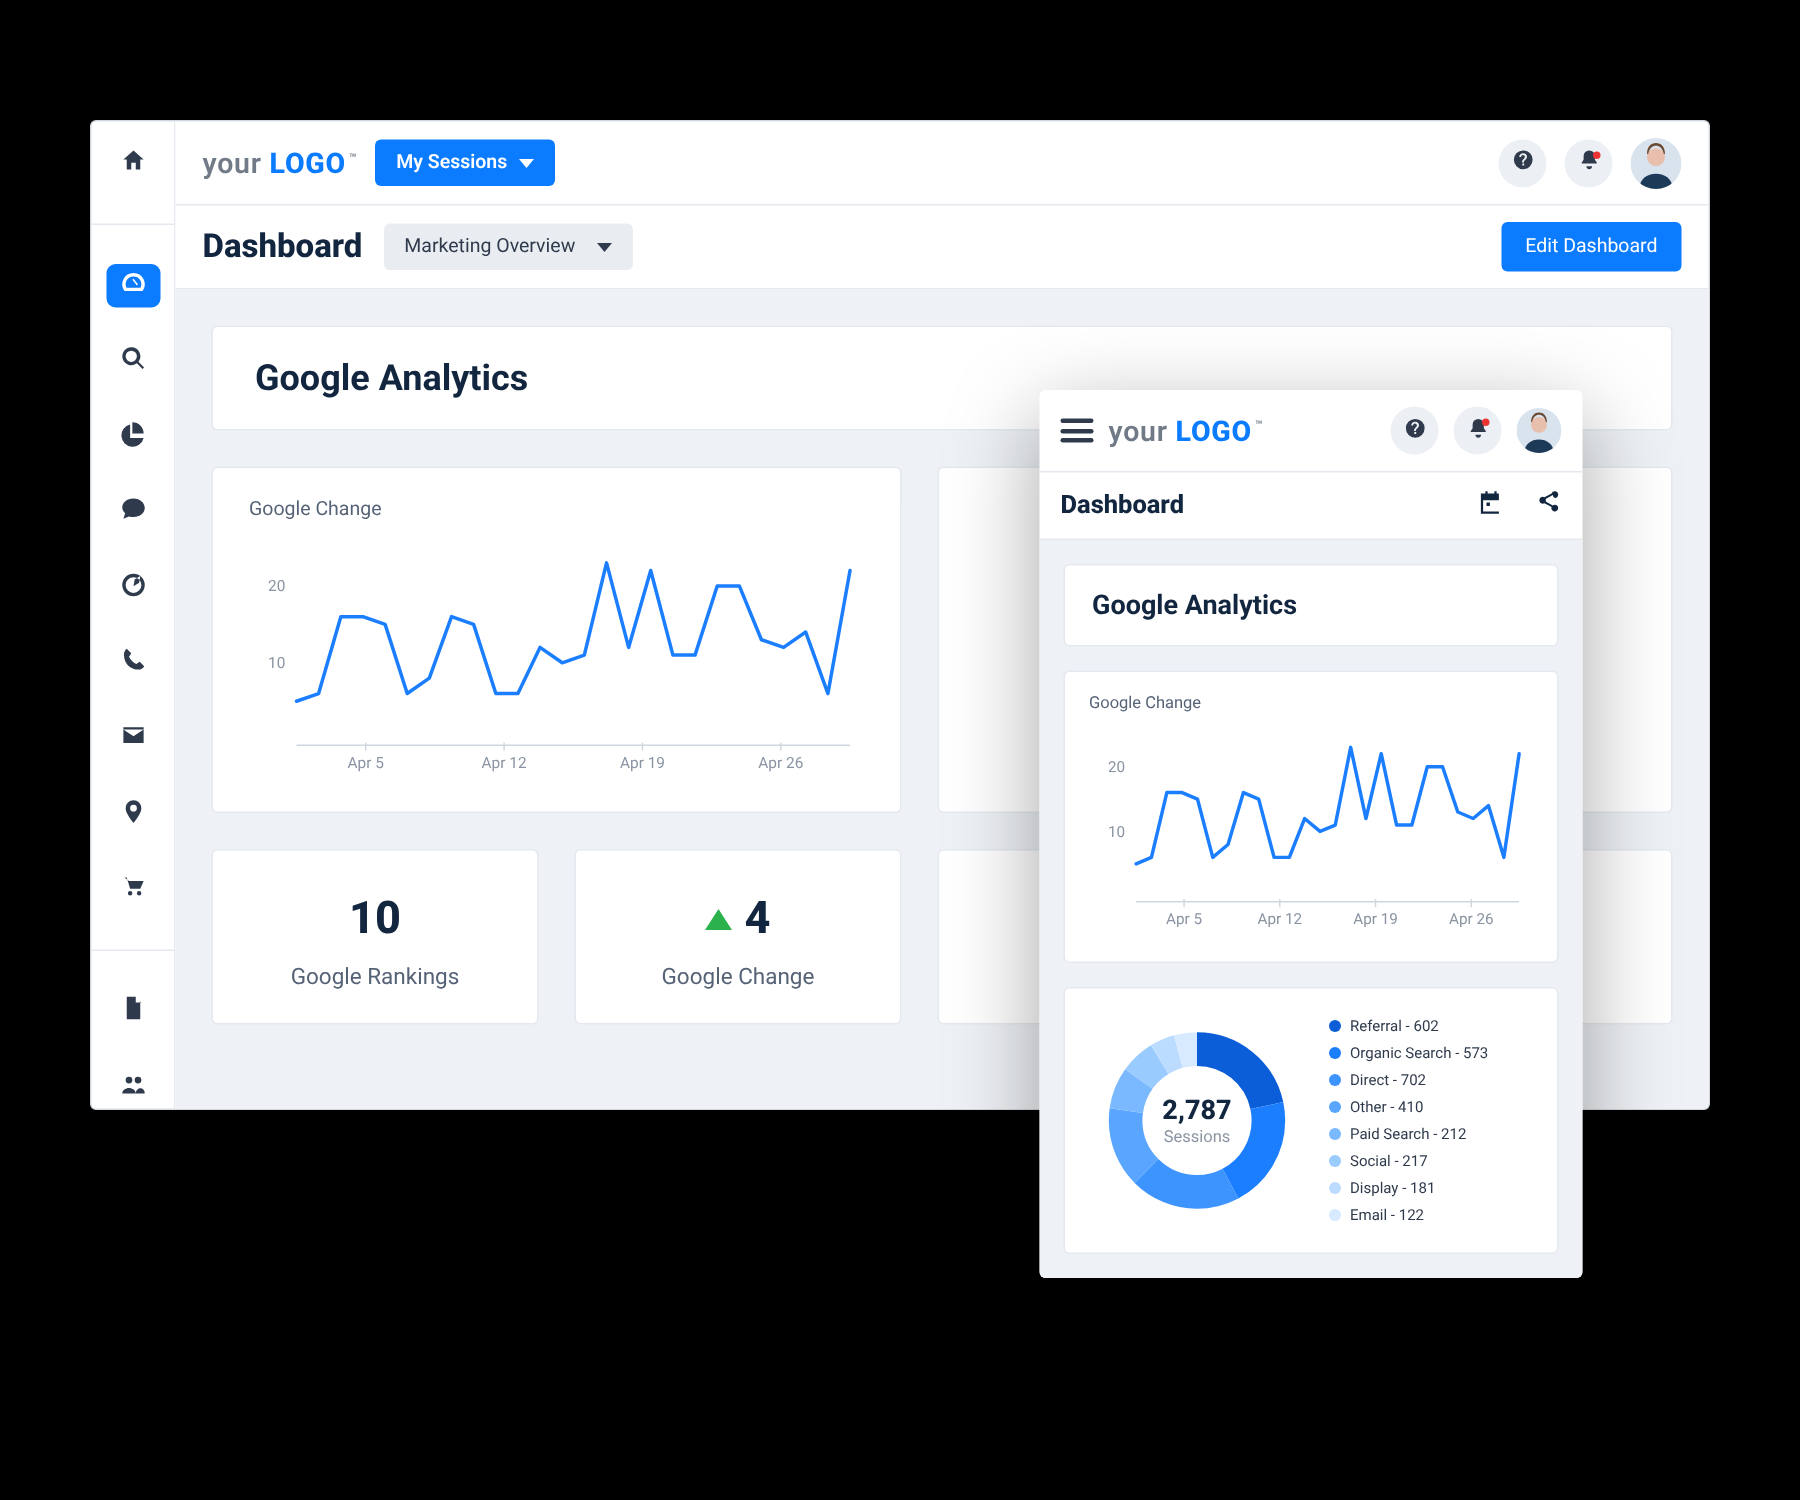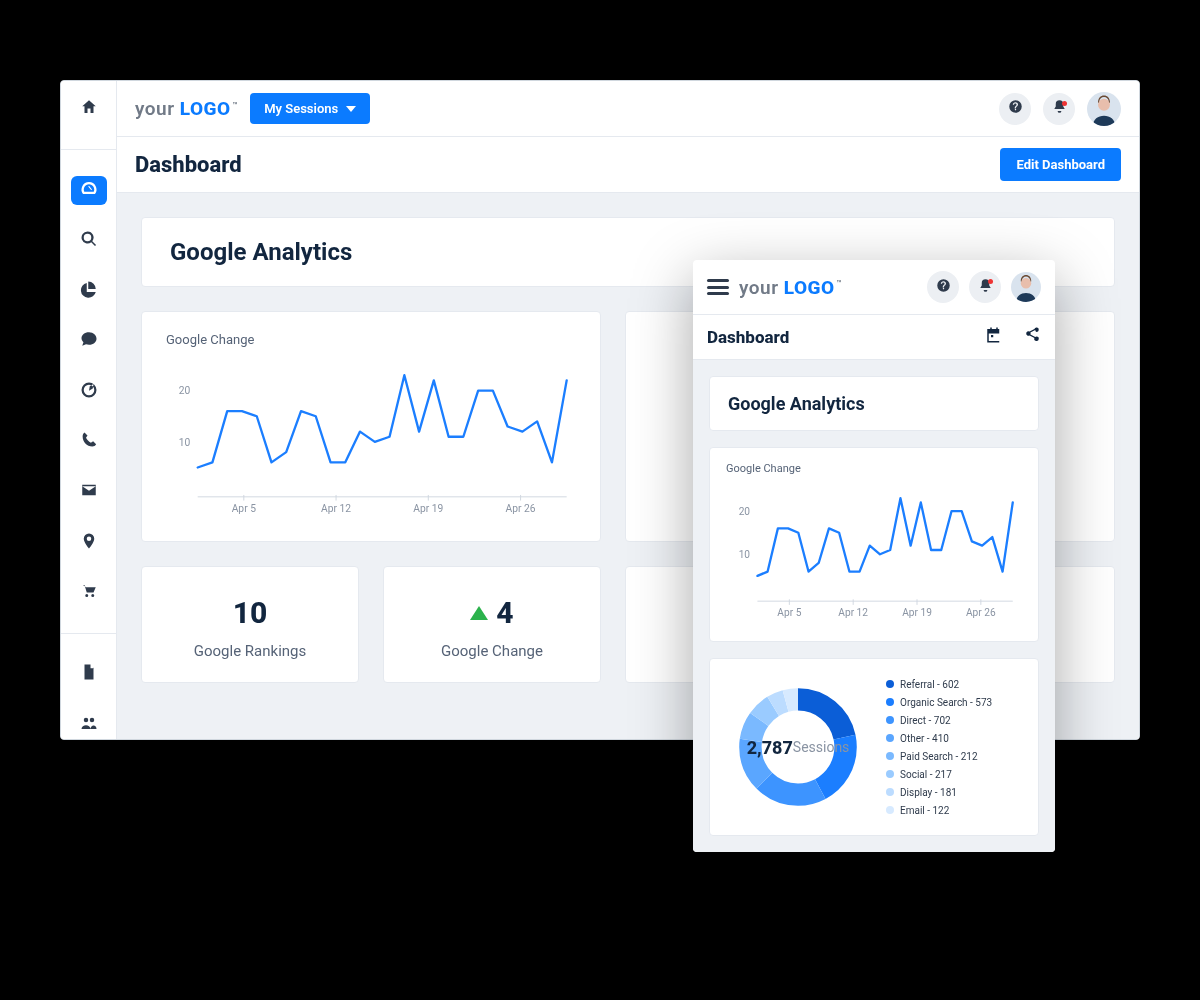--- a/index.html
+++ b/index.html
@@ -50,21 +50,21 @@
   .subbar {
     height: 56px; border-bottom: 1px solid #e5e9ef; display: flex; align-items: center;
     padding: 0 18px; gap: 14px;
   }
   .page-title { font-size: 22px; font-weight: 800; color: #12263f; }
   .dd {
     background: #e9edf2; color: #2f3b4c; font-size: 13px; padding: 8px 14px; border-radius: 4px;
     display: inline-flex; align-items: center; gap: 14px; cursor: pointer;
   }
   .dd .caret2 { width: 0; height: 0; border-left: 5px solid transparent; border-right: 5px solid transparent; border-top: 6px solid #2f3b4c; }
-  .edit-btn { background: #0b7bff; color: #fff; font-weight: 700; font-size: 13px; padding: 9px 16px; border-radius: 4px; cursor: pointer; margin-left: 44px; }
+  .edit-btn { background: #0b7bff; color: #fff; font-weight: 400; font-size: 13px; padding: 9px 16px; border-radius: 4px; cursor: pointer; margin-left: 44px; }
 
   .content { flex: 1; background: #eef1f5; padding: 24px; overflow: hidden; }
   .card { background: #fff; border: 1px solid #e5e9ef; border-radius: 4px; }
   .section-head { padding: 20px 28px; }
   .section-head h2 { font-size: 24px; font-weight: 700; color: #12263f; }
 
   .row { display: flex; gap: 24px; margin-top: 24px; }
   .chart-card { flex: 0 0 460px; padding: 20px 24px 12px; }
   .chart-card .ct { font-size: 13px; color: #566377; margin-bottom: 8px; }
   .chart-card svg { width: 100%; height: 170px; }
@@ -91,23 +91,23 @@
   .m-card { background: #fff; border: 1px solid #e5e9ef; border-radius: 4px; }
   .m-sec-head { padding: 16px 18px; }
   .m-sec-head h4 { font-size: 18px; font-weight: 700; color: #12263f; }
   .m-chart { margin-top: 16px; padding: 14px 16px 8px; }
   .m-chart .ct { font-size: 11px; color: #566377; margin-bottom: 4px; }
   .m-chart svg { width: 100%; height: 150px; }
 
   .m-donut { margin-top: 16px; padding: 18px; display: flex; gap: 18px; align-items: center; }
   .donut-wrap { position: relative; width: 140px; height: 140px; }
   .donut-wrap svg { width: 100%; height: 100%; transform: rotate(-90deg); }
-  .donut-center { position: absolute; inset: 0; display: flex; flex-direction: row; align-items: center; justify-content: center; }
+  .donut-center { position: absolute; inset: 0; display: flex; flex-direction: column; align-items: center; justify-content: center; }
   .donut-center .v { font-size: 18px; font-weight: 800; color: #12263f; }
-  .donut-center .s { font-size: 14px; color: #8a94a3; }
+  .donut-center .s { font-size: 11px; color: #8a94a3; }
   .legend { display: flex; flex-direction: column; gap: 7px; }
   .li { display: flex; align-items: center; gap: 6px; font-size: 10px; color: #2f3b4c; }
   .sw { width: 8px; height: 8px; border-radius: 50%; }
 
   
   .axis-text { font-size: 11px; fill: #8a94a3; }
   .line-path { fill: none; stroke: #1b7eff; stroke-width: 2.5; stroke-linejoin: round; stroke-linecap: round; }
   .axis-line { stroke: #cfd6df; stroke-width: 1; }
 </style>
 </head>
@@ -206,20 +206,24 @@
             <rect width="40" height="40" fill="#d9e3ee"></rect>
             <circle cx="20" cy="15" r="7" fill="#e8beac"></circle>
             <path d="M7 40c0-8 6-12 13-12s13 4 13 12z" fill="#1e3a59"></path>
             <path d="M13 12c0-5 3-8 7-8s7 3 7 8c0 1-1 1-1 0-1-4-3-6-6-6s-5 2-6 6c0 1-1 1-1 0z" fill="#6b4a33"></path>
           </svg>
       </span>
     </div>
 
     <div class="subbar">
       <span class="page-title">Dashboard</span>
+      <span class="dd">
+        <span>Marketing Overview</span>
+        <span class="caret2"></span>
+      </span>
       <span class="spacer"></span>
       <span class="edit-btn">Edit Dashboard</span>
     </div>
 
     <div class="content">
       <div class="card section-head">
         <h2>Google Analytics</h2>
       </div>
 
       <div class="row">

